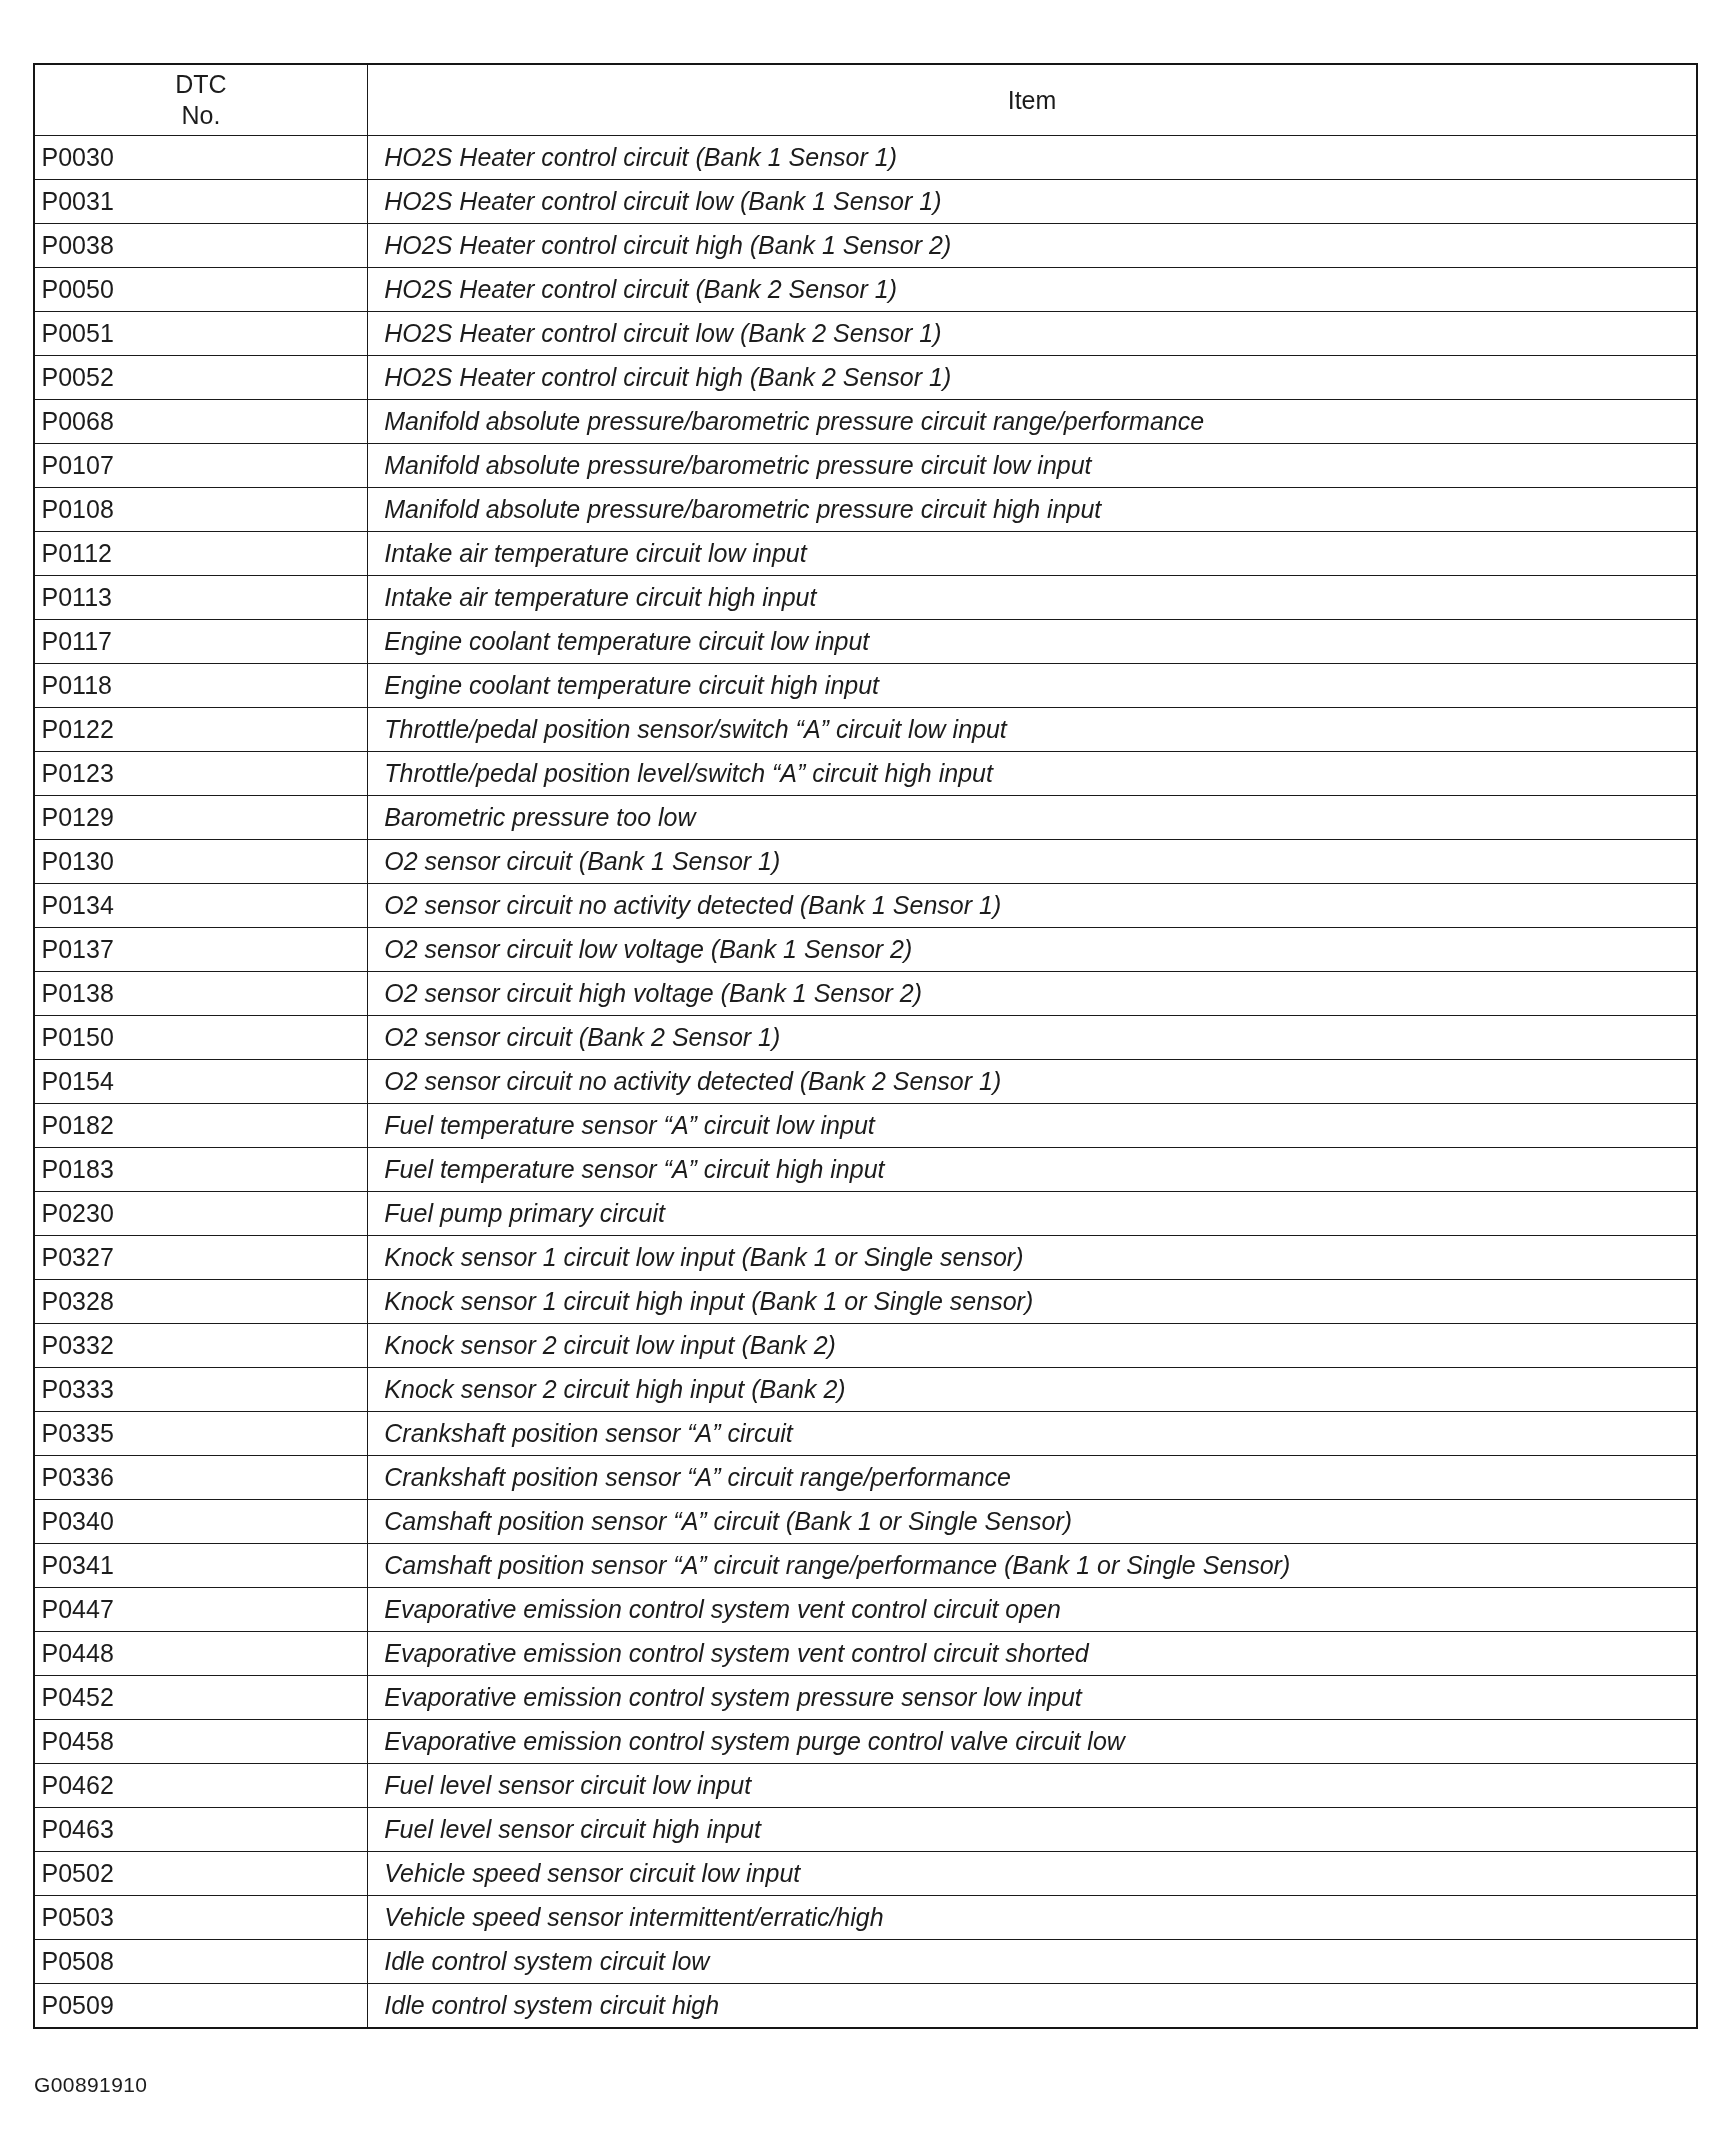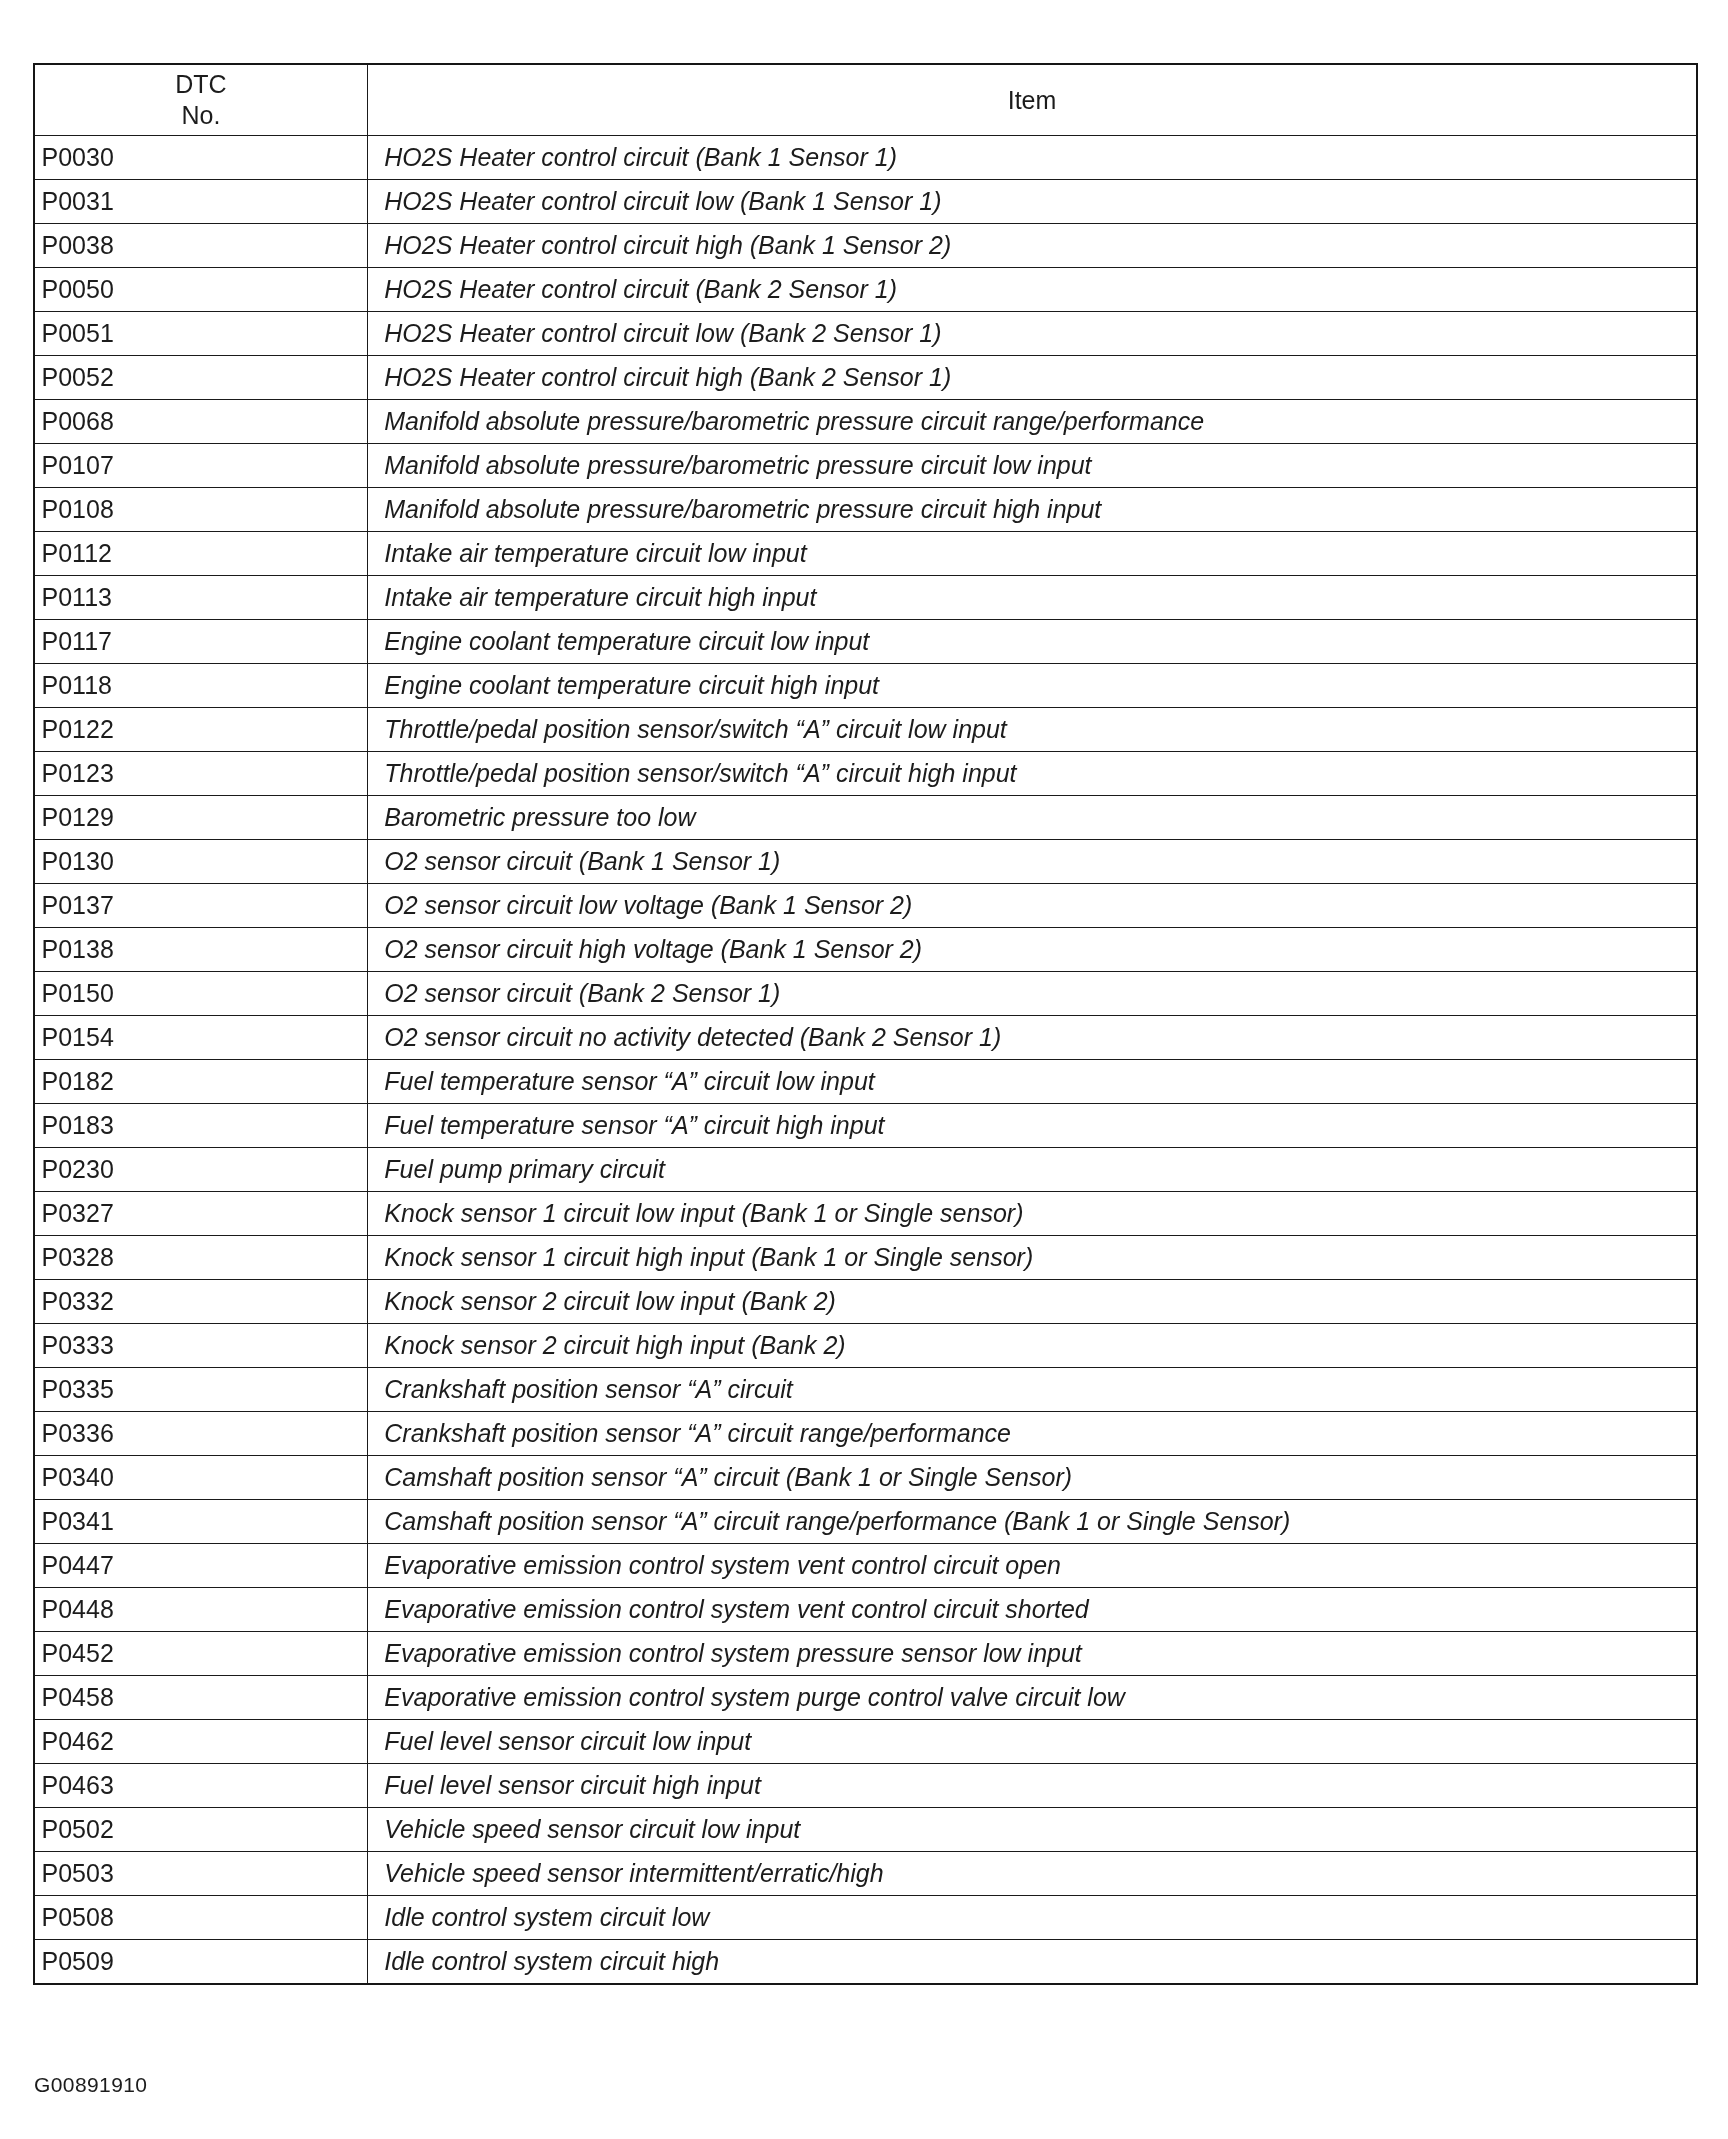--- a/index.html
+++ b/index.html
@@ -147,33 +147,37 @@
     <td class="item">Engine coolant temperature circuit high input</td>
   </tr>
 
   <tr>
     <td class="dtc">P0122</td>
     <td class="item">Throttle/pedal position sensor/switch “A” circuit low input</td>
   </tr>
 
   <tr>
     <td class="dtc">P0123</td>
-    <td class="item">Throttle/pedal position sensor/switch “A” circuit high input</td>
+    <td class="item">Throttle/pedal position level/switch “A” circuit high input</td>
   </tr>
 
   <tr>
     <td class="dtc">P0129</td>
     <td class="item">Barometric pressure too low</td>
   </tr>
 
   <tr>
     <td class="dtc">P0130</td>
     <td class="item">O2 sensor circuit (Bank 1 Sensor 1)</td>
   </tr>
 
+  <tr>
+    <td class="dtc">P0134</td>
+    <td class="item">O2 sensor circuit no activity detected (Bank 1 Sensor 1)</td>
+  </tr>
 
   <tr>
     <td class="dtc">P0137</td>
     <td class="item">O2 sensor circuit low voltage (Bank 1 Sensor 2)</td>
   </tr>
 
   <tr>
     <td class="dtc">P0138</td>
     <td class="item">O2 sensor circuit high voltage (Bank 1 Sensor 2)</td>
   </tr>

